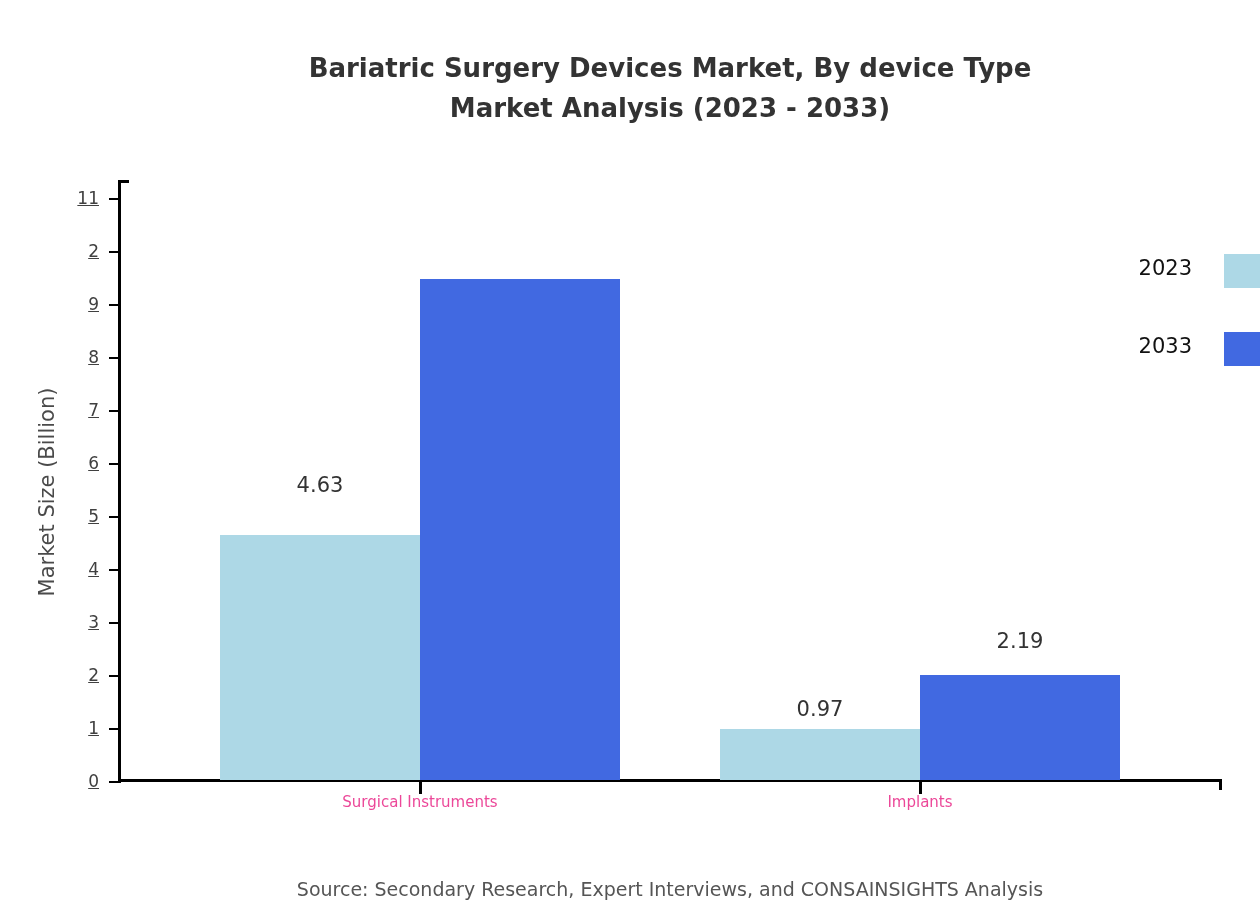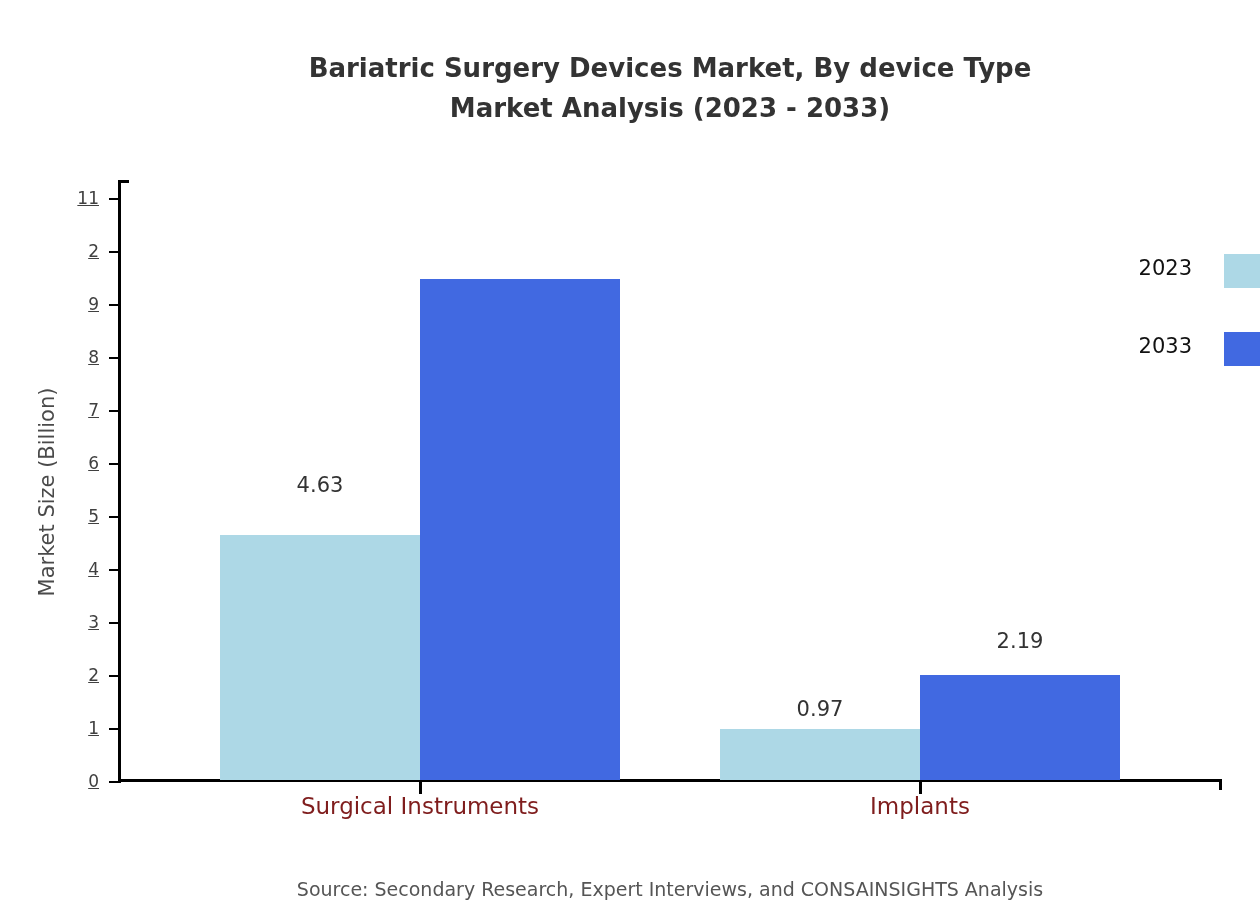--- a/index.html
+++ b/index.html
@@ -102,22 +102,22 @@
     top: 782px;
     width: 3px;
     height: 12px;
     background: #000000;
   }
   .xtick-label {
     position: absolute;
     top: 793px;
     width: 420px;
     text-align: center;
-    font-size: 23px;
-    color: #7f1d1d;
+    font-size: 15px;
+    color: #ec4899;
   }
 
   
   .y-axis-title {
     position: absolute;
     left: -253px;
     top: 480px;
     width: 600px;
     text-align: center;
     font-size: 21px;

